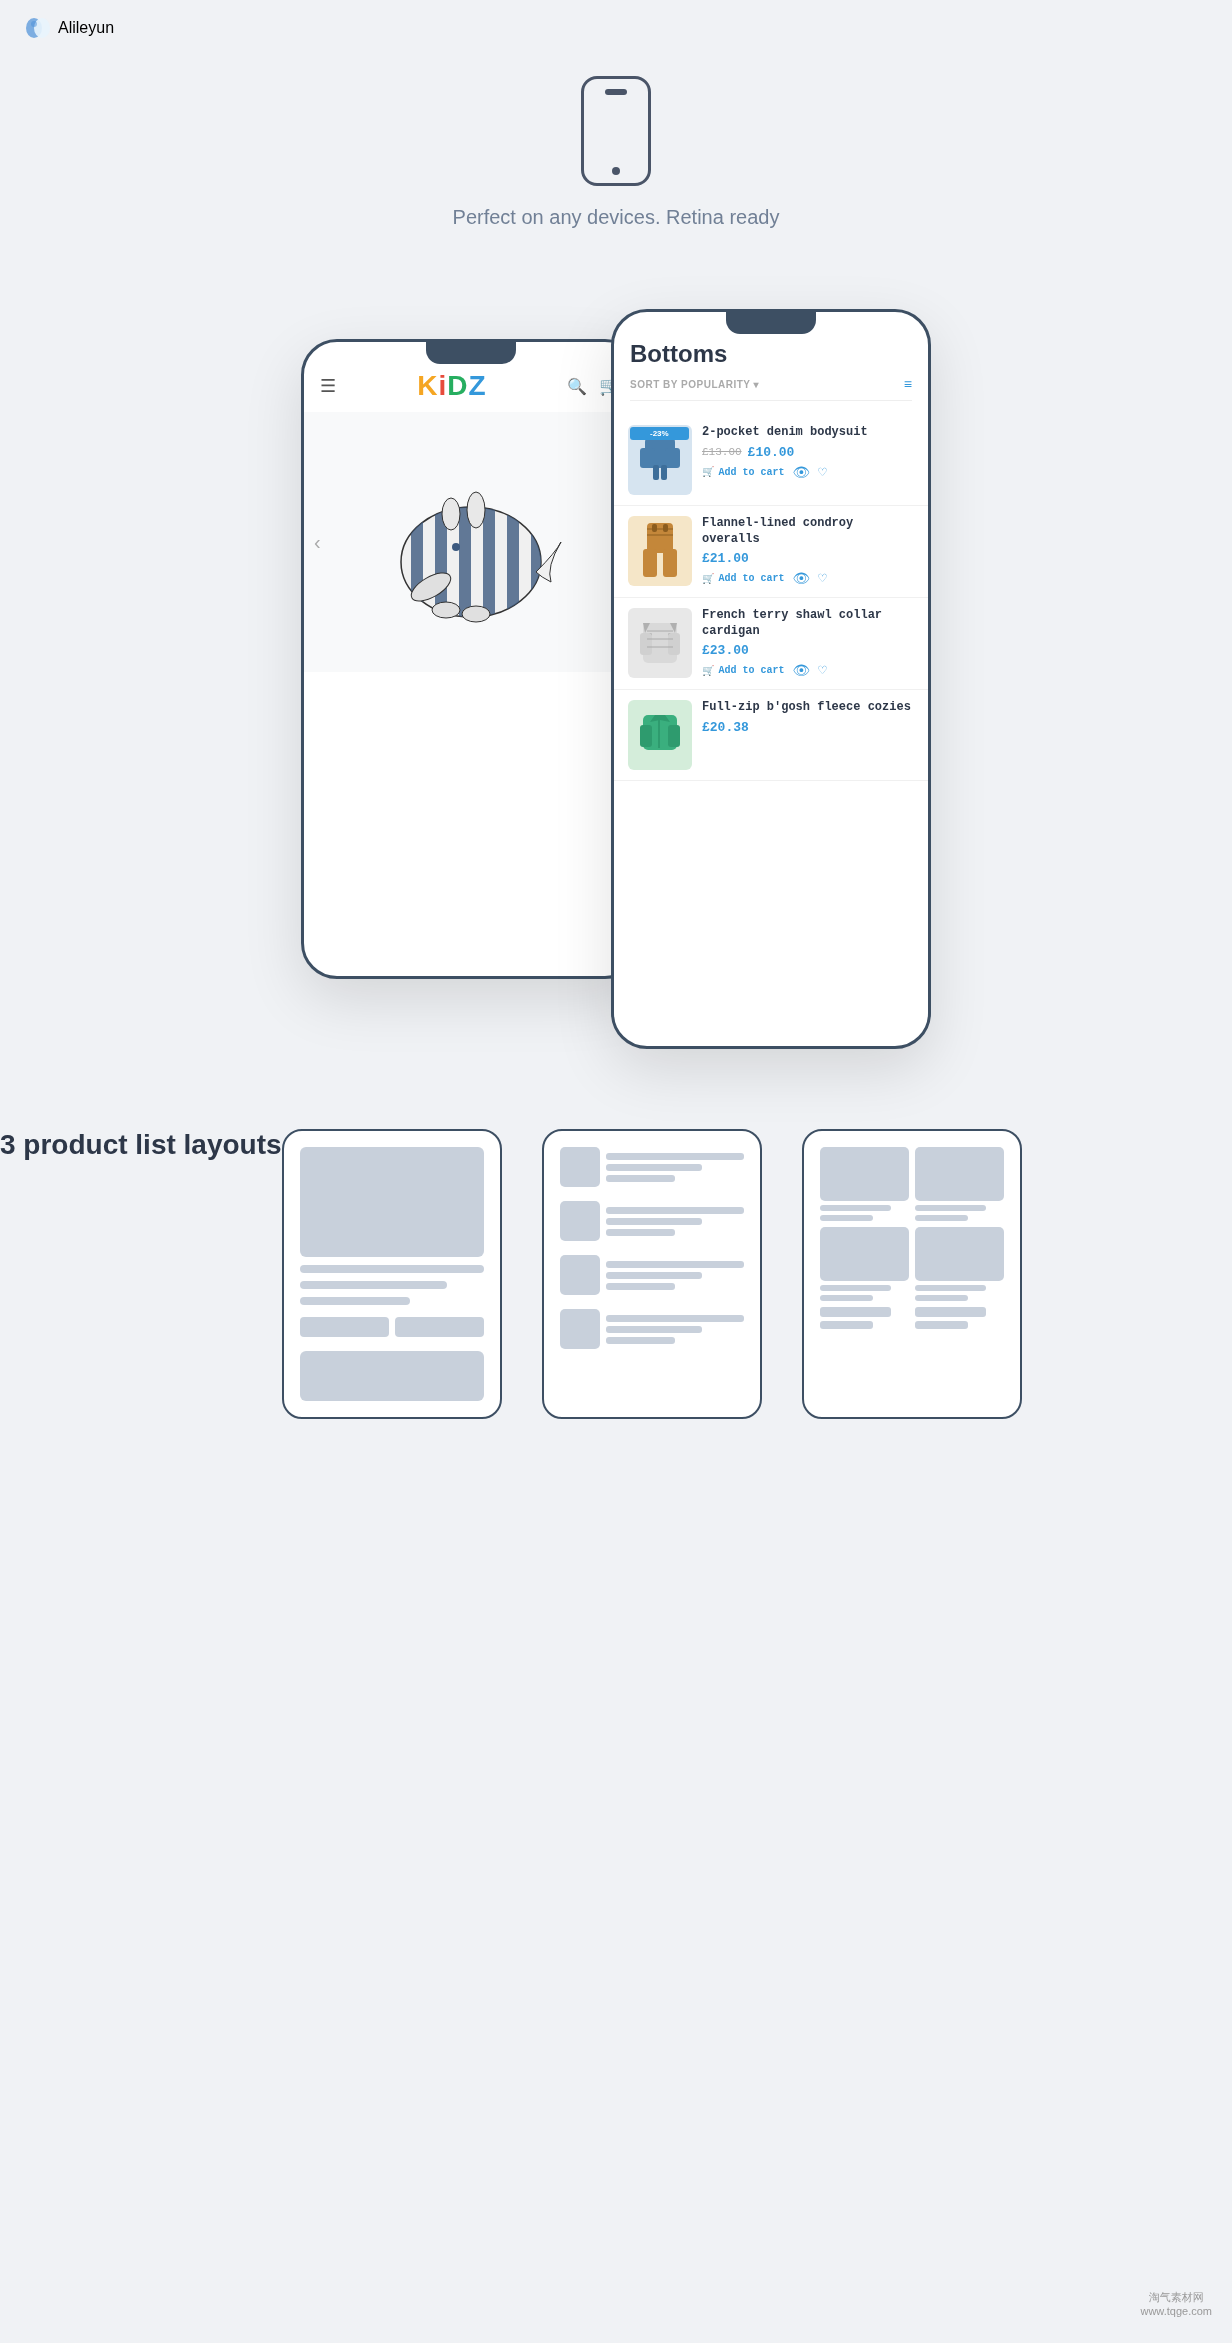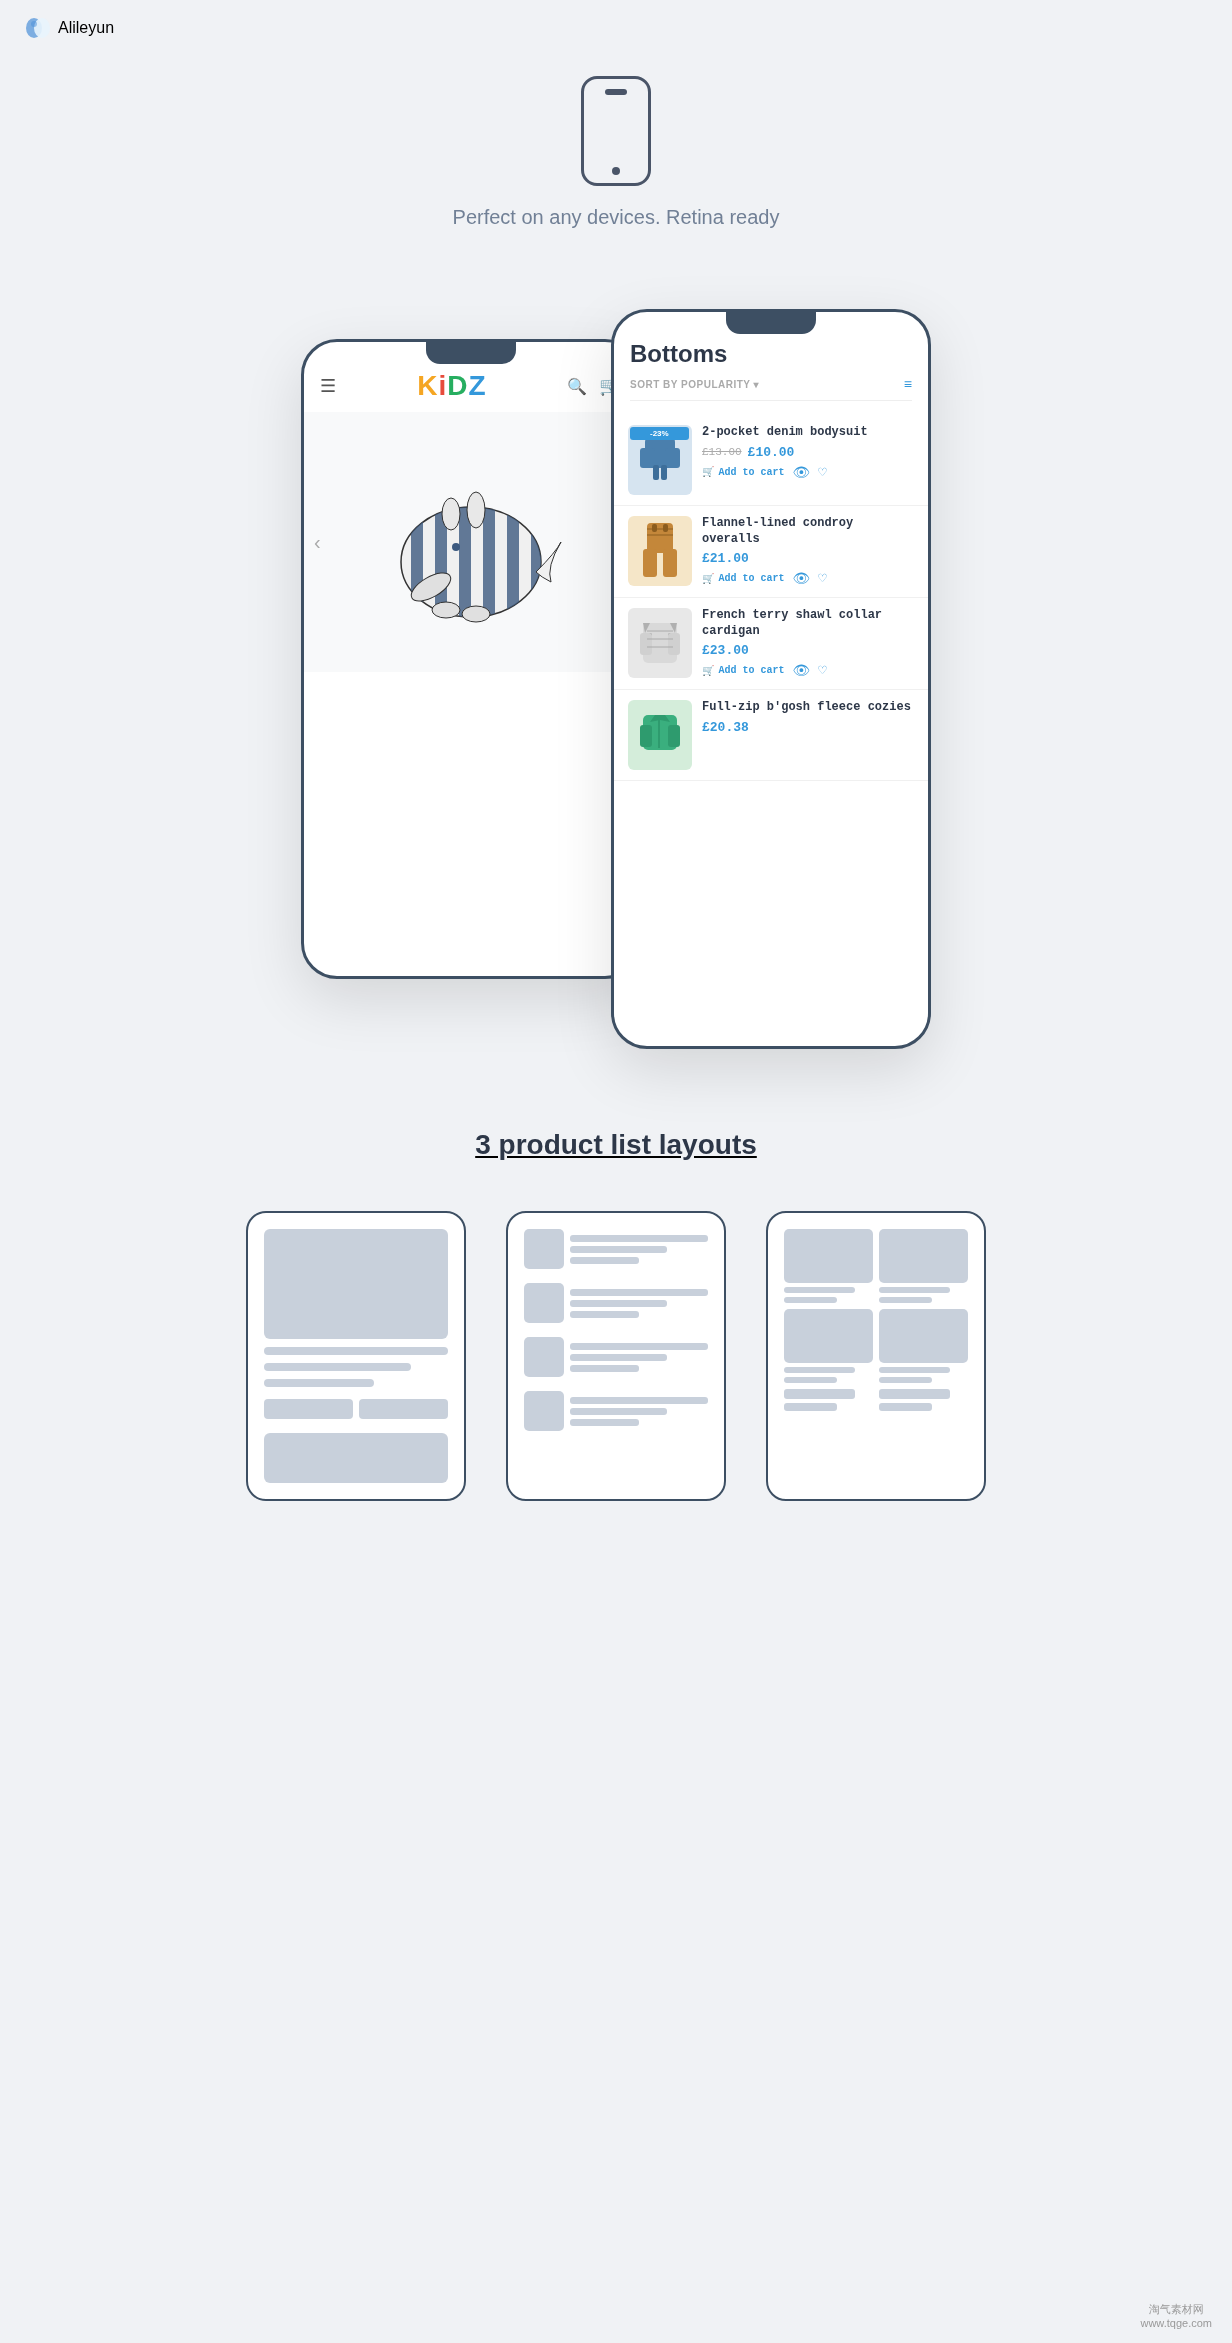--- a/index.html
+++ b/index.html
@@ -315,24 +315,23 @@
 
     
     .thumb-bodysuit { background: #d6e4f0; }
     .thumb-overalls { background: #f5e6c8; }
     .thumb-cardigan { background: #e8e8e8; }
     .thumb-fleece { background: #d4edda; }
 
     
     .layouts-section {
       display: flex;
-      flex-direction: column;
-      align-items: center;
+      flex-direction: row;
+      align-items: flex-start;
       padding: 20px 0 60px;
-      text-decoration: underline;
     }
     .layouts-title {
       font-size: 28px;
       font-weight: 700;
       color: #2d3748;
       margin-bottom: 50px;
     }
     .layouts-grid {
       display: flex;
       gap: 40px;
@@ -395,21 +394,21 @@
     .lc3-line.w80 { width: 80%; }
     .lc3-line.w60 { width: 60%; }
 
     
     .watermark {
       text-align: center;
       font-size: 11px;
       color: #999;
       padding: 10px;
       position: fixed;
-      bottom: 4px;
+      bottom: 16px;
       right: 10px;
     }
 
     
     .whale-svg {
       width: 200px;
       height: 180px;
     }
   </style>
 </head>

